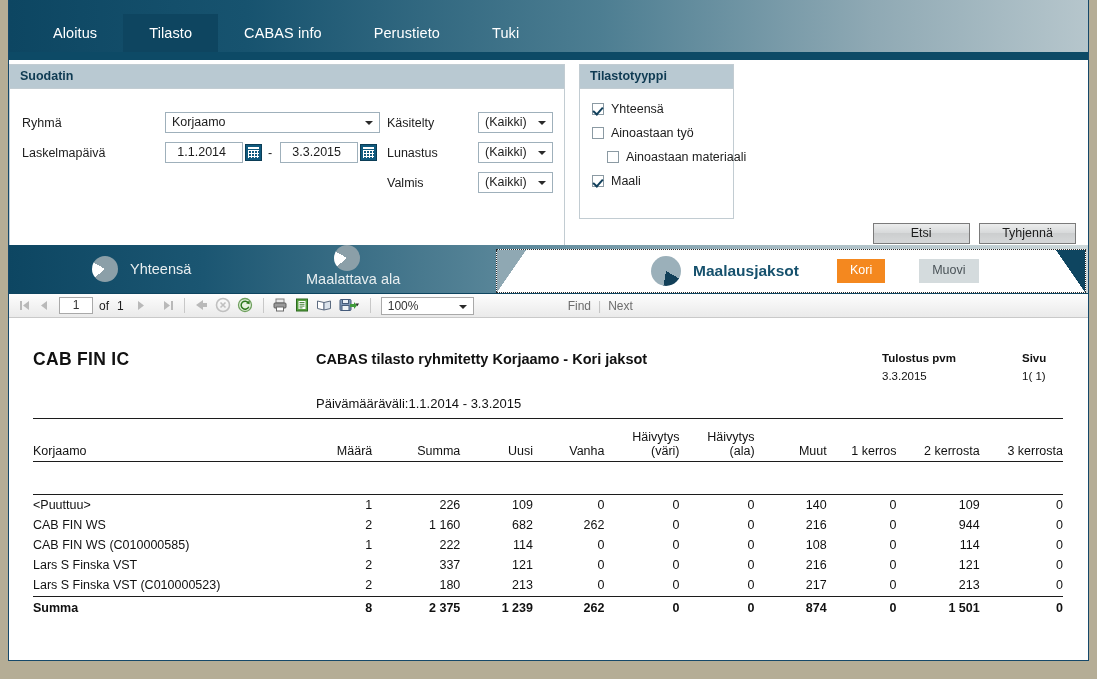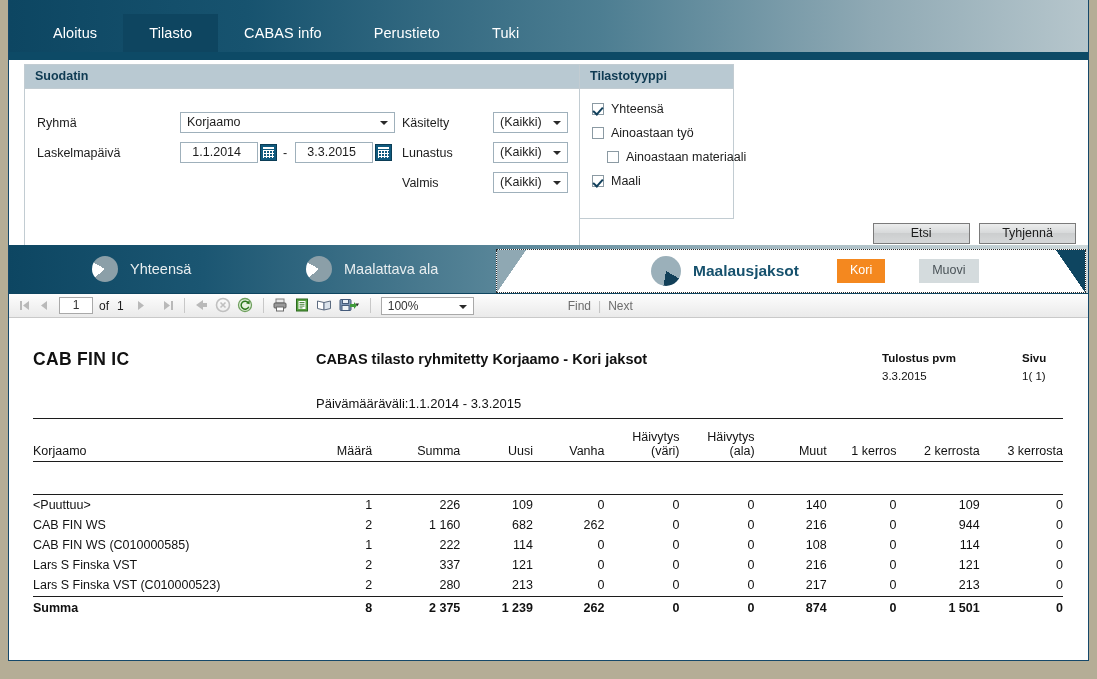--- a/index.html
+++ b/index.html
@@ -67,21 +67,21 @@
     background: #ffffff;
   }
   .panel-head {
     background: #b9c9d2;
     color: #0e3a52;
     font-size: 12.5px;
     font-weight: bold;
     padding: 4px 10px 5px 10px;
     border-bottom: 1px solid #c2ccd2;
   }
-  #panel-suodatin { left: 15px; top: 4px; width: 556px; height: 194px; }
+  #panel-suodatin { left: 0; top: 4px; width: 556px; height: 194px; }
   #panel-tilasto  { left: 570px; top: 4px; width: 155px; height: 155px; }
 
   .panel-body { position: relative; height: calc(100% - 24px); }
 
   .f-label {
     position: absolute;
     font-size: 12.5px;
     color: #1c1c1c;
   }
   .combo {
@@ -413,21 +413,21 @@
       <span class="gbtn">Etsi</span>
       <span class="gbtn">Tyhjennä</span>
     </div>
   </div>
 
   <div class="catbar">
     <div class="cattab" style="left:83px;">
       <span class="pie"></span>
       <span class="lbl">Yhteensä</span>
     </div>
-    <div class="cattab" style="left:297px;">
+    <div class="cattab" style="left:297px;flex-direction:column;">
       <span class="pie"></span>
       <span class="lbl">Maalattava ala</span>
     </div>
 
     <div class="cattab-active">
       <span class="slant-l"></span>
       <span class="slant-r"></span>
       <span class="pie-a"></span>
       <span class="title">Maalausjaksot</span>
       <span class="pillbtn pill-on">Kori</span>
@@ -618,21 +618,21 @@
             <td>0</td>
             <td>0</td>
             <td>216</td>
             <td>0</td>
             <td>121</td>
             <td>0</td>
           </tr>
           <tr class="lastdata">
             <td class="first">Lars S Finska VST (C010000523)</td>
             <td>2</td>
-            <td>280</td>
+            <td>180</td>
             <td>213</td>
             <td>0</td>
             <td>0</td>
             <td>0</td>
             <td>217</td>
             <td>0</td>
             <td>213</td>
             <td>0</td>
           </tr>
           <tr class="total">

